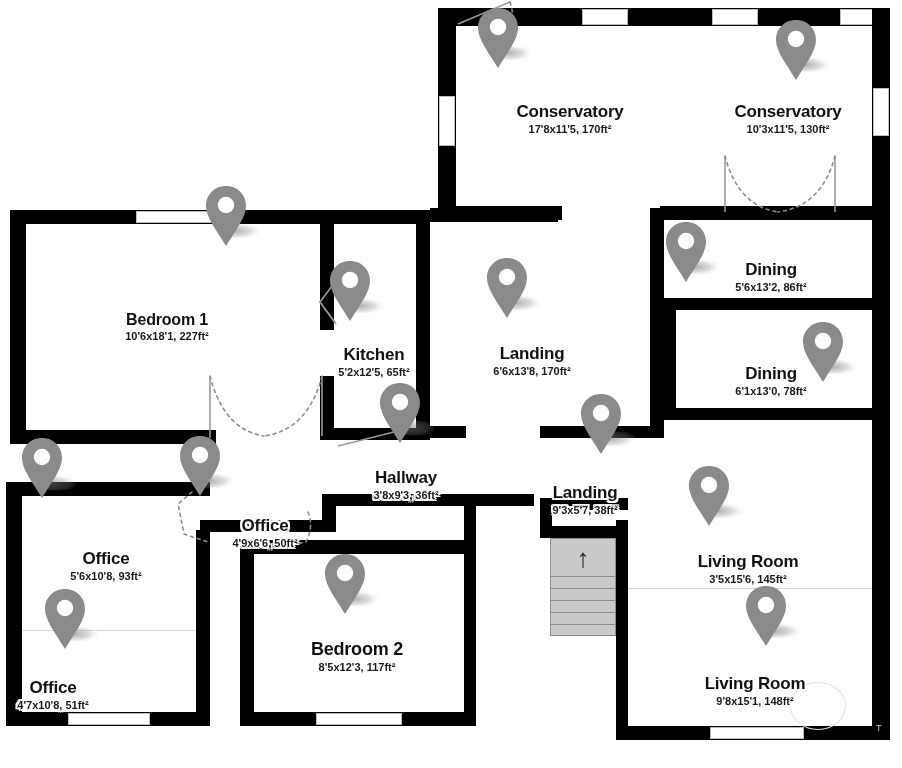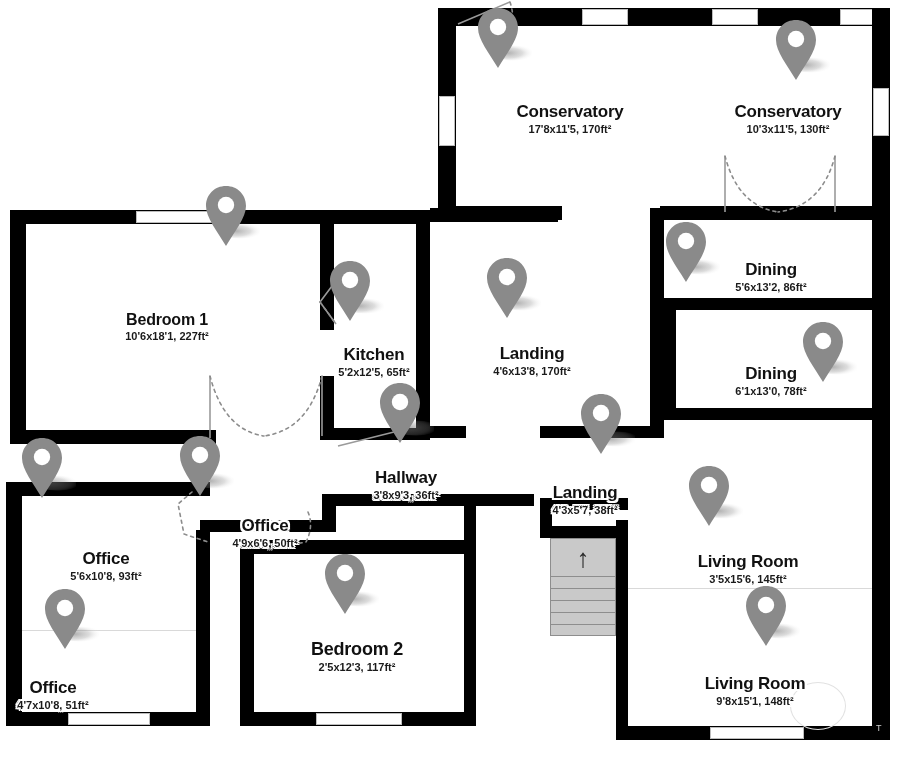--- a/index.html
+++ b/index.html
@@ -270,53 +270,53 @@
       <div class="room-label" style="left: 167px; top: 311px;">
         <div class="room-name" style="font-size: 16px;">Bedroom 1</div>
         <div class="room-dims">10'6x18'1, 227ft²</div>
       </div>
       <div class="room-label" style="left: 374px; top: 345px;">
         <div class="room-name" style="font-size: 17px;">Kitchen</div>
         <div class="room-dims">5'2x12'5, 65ft²</div>
       </div>
       <div class="room-label" style="left: 532px; top: 344px;">
         <div class="room-name" style="font-size: 17px;">Landing</div>
-        <div class="room-dims">4'6x13'8, 170ft²</div>
+        <div class="room-dims">6'6x13'8, 170ft²</div>
       </div>
       <div class="room-label" style="left: 771px; top: 260px;">
         <div class="room-name" style="font-size: 17px;">Dining</div>
         <div class="room-dims">5'6x13'2, 86ft²</div>
       </div>
       <div class="room-label" style="left: 771px; top: 364px;">
         <div class="room-name" style="font-size: 17px;">Dining</div>
         <div class="room-dims">6'1x13'0, 78ft²</div>
       </div>
       <div class="room-label" style="left: 406px; top: 468px;">
         <div class="room-name" style="font-size: 17px;">Hallway</div>
         <div class="room-dims">3'8x9'3, 36ft²</div>
       </div>
       <div class="room-label" style="left: 585px; top: 483px;">
         <div class="room-name" style="font-size: 17px;">Landing</div>
-        <div class="room-dims">4'3x5'7, 38ft²</div>
+        <div class="room-dims">9'3x5'7, 38ft²</div>
       </div>
       <div class="room-label" style="left: 265px; top: 516px;">
         <div class="room-name" style="font-size: 17px;">Office</div>
         <div class="room-dims">4'9x6'6, 50ft²</div>
       </div>
       <div class="room-label" style="left: 106px; top: 549px;">
         <div class="room-name" style="font-size: 17px;">Office</div>
         <div class="room-dims">5'6x10'8, 93ft²</div>
       </div>
       <div class="room-label" style="left: 53px; top: 678px;">
         <div class="room-name" style="font-size: 17px;">Office</div>
         <div class="room-dims">4'7x10'8, 51ft²</div>
       </div>
       <div class="room-label" style="left: 357px; top: 639px;">
         <div class="room-name" style="font-size: 18px;">Bedroom 2</div>
-        <div class="room-dims">2'5x12'3, 117ft²</div>
+        <div class="room-dims">8'5x12'3, 117ft²</div>
       </div>
       <div class="room-label" style="left: 748px; top: 552px;">
         <div class="room-name" style="font-size: 17px;">Living Room</div>
         <div class="room-dims">3'5x15'6, 145ft²</div>
       </div>
       <div class="room-label" style="left: 755px; top: 674px;">
         <div class="room-name" style="font-size: 17px;">Living Room</div>
         <div class="room-dims">9'8x15'1, 148ft²</div>
       </div>
     </div>

